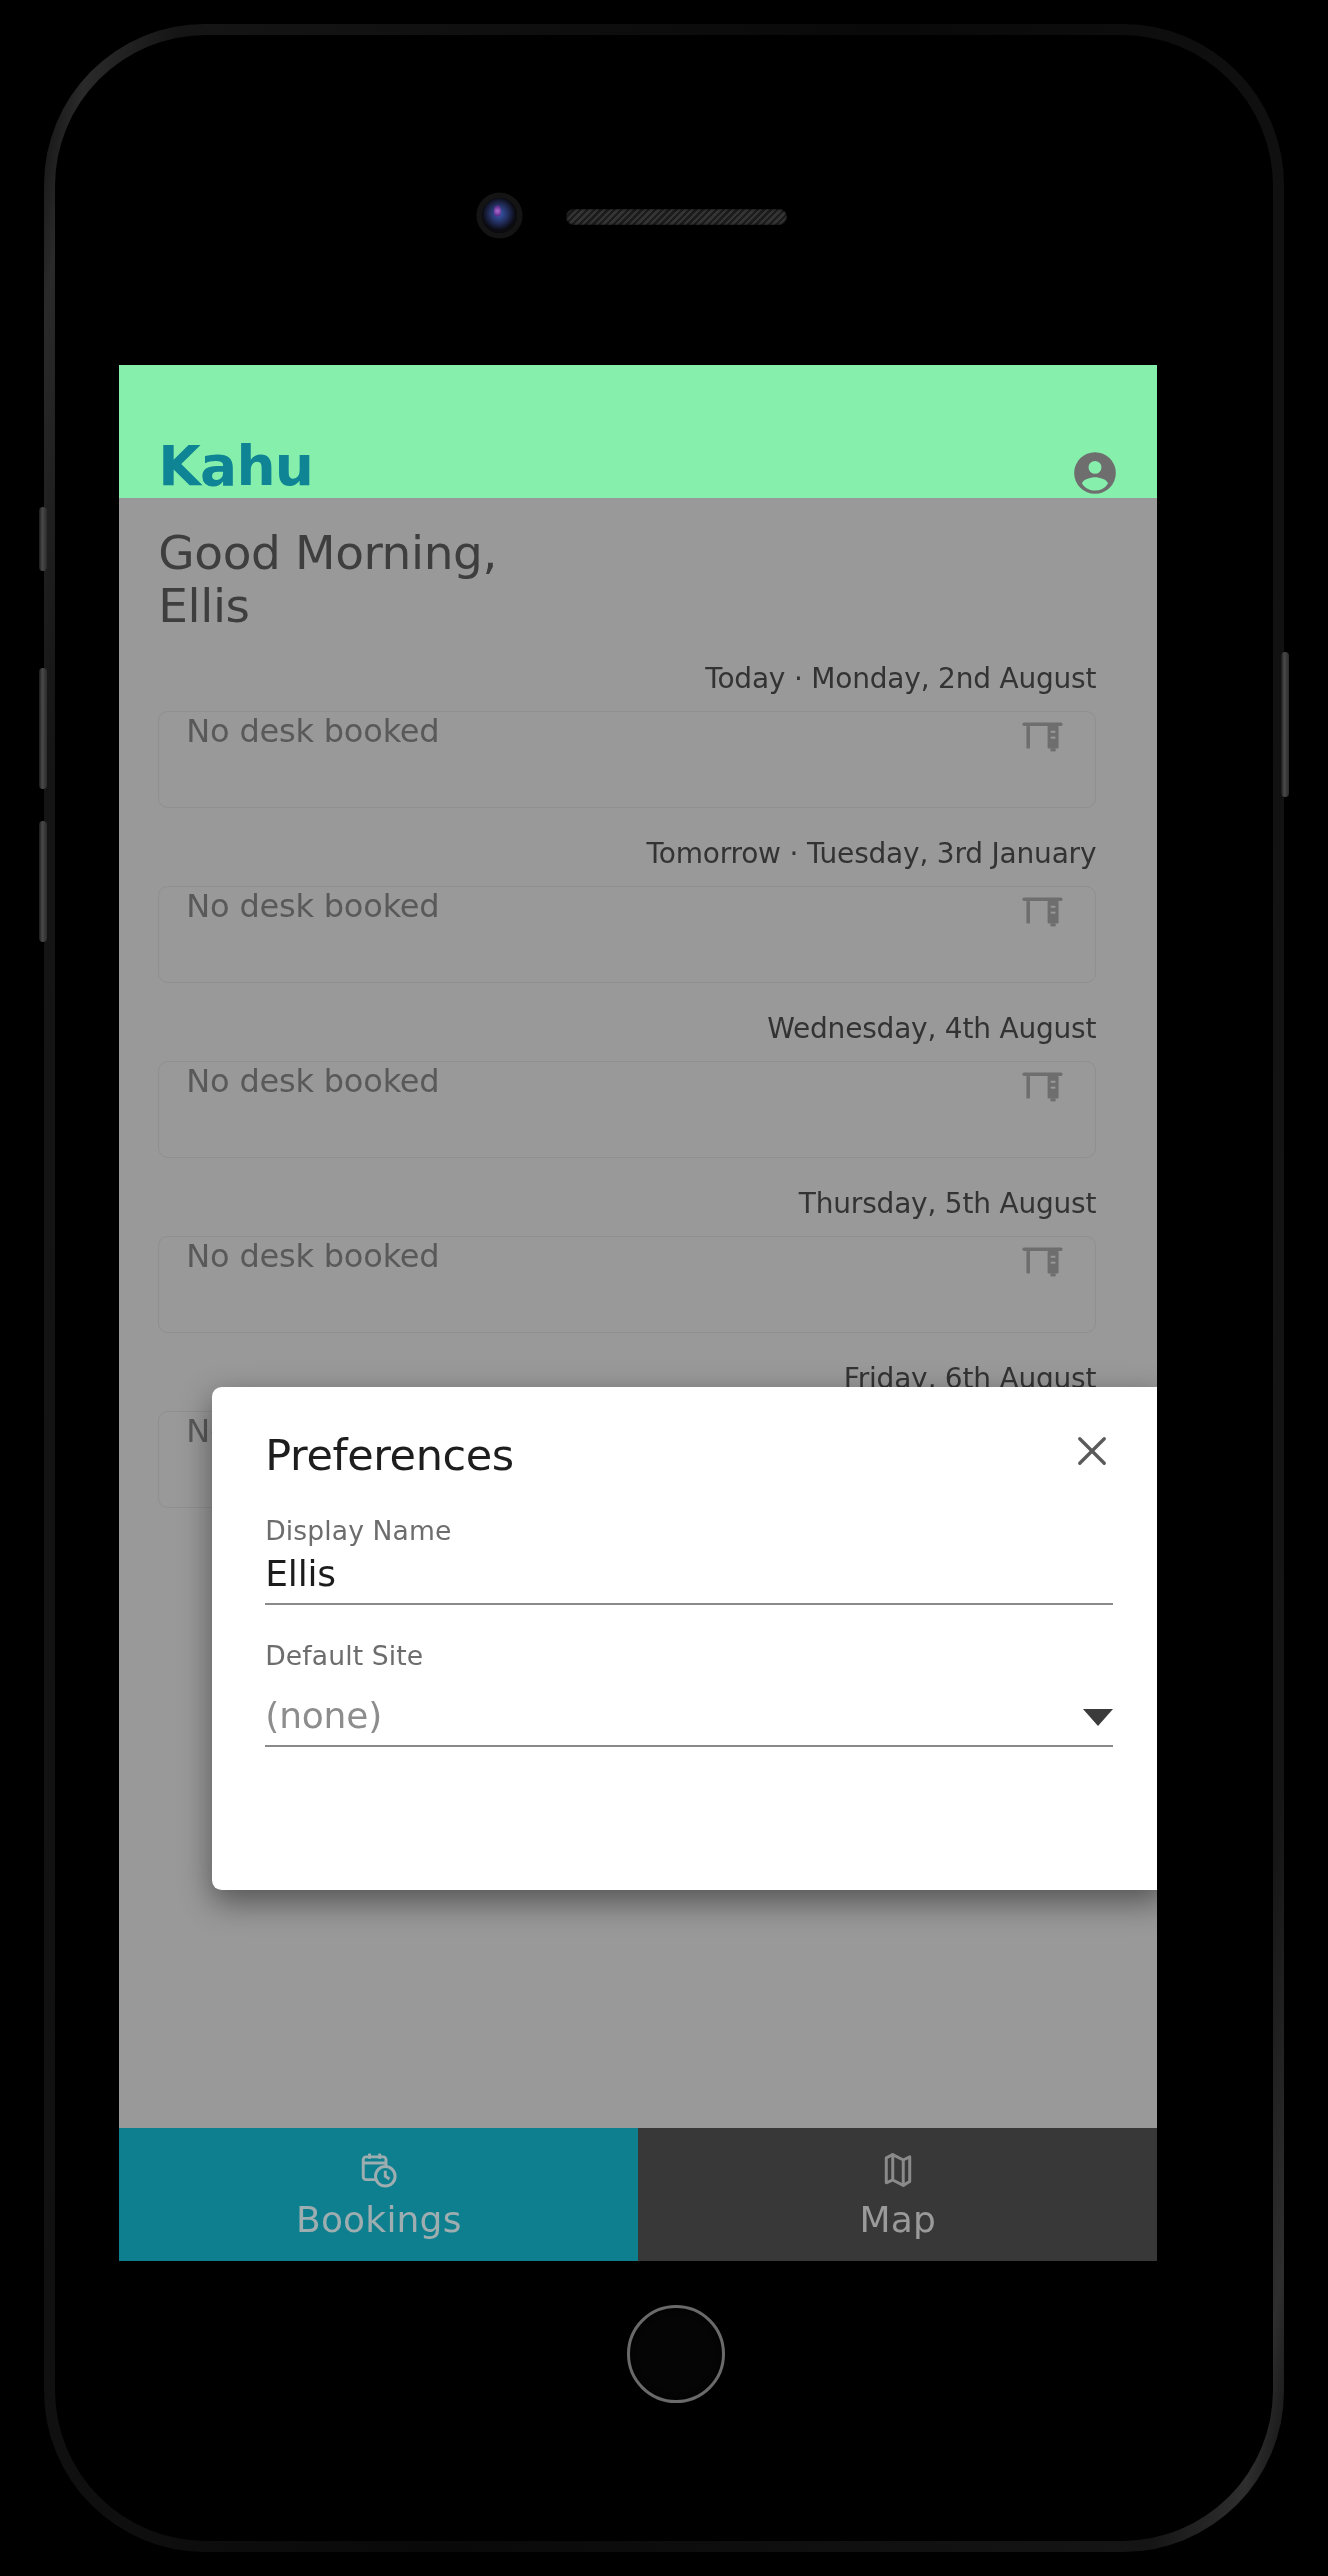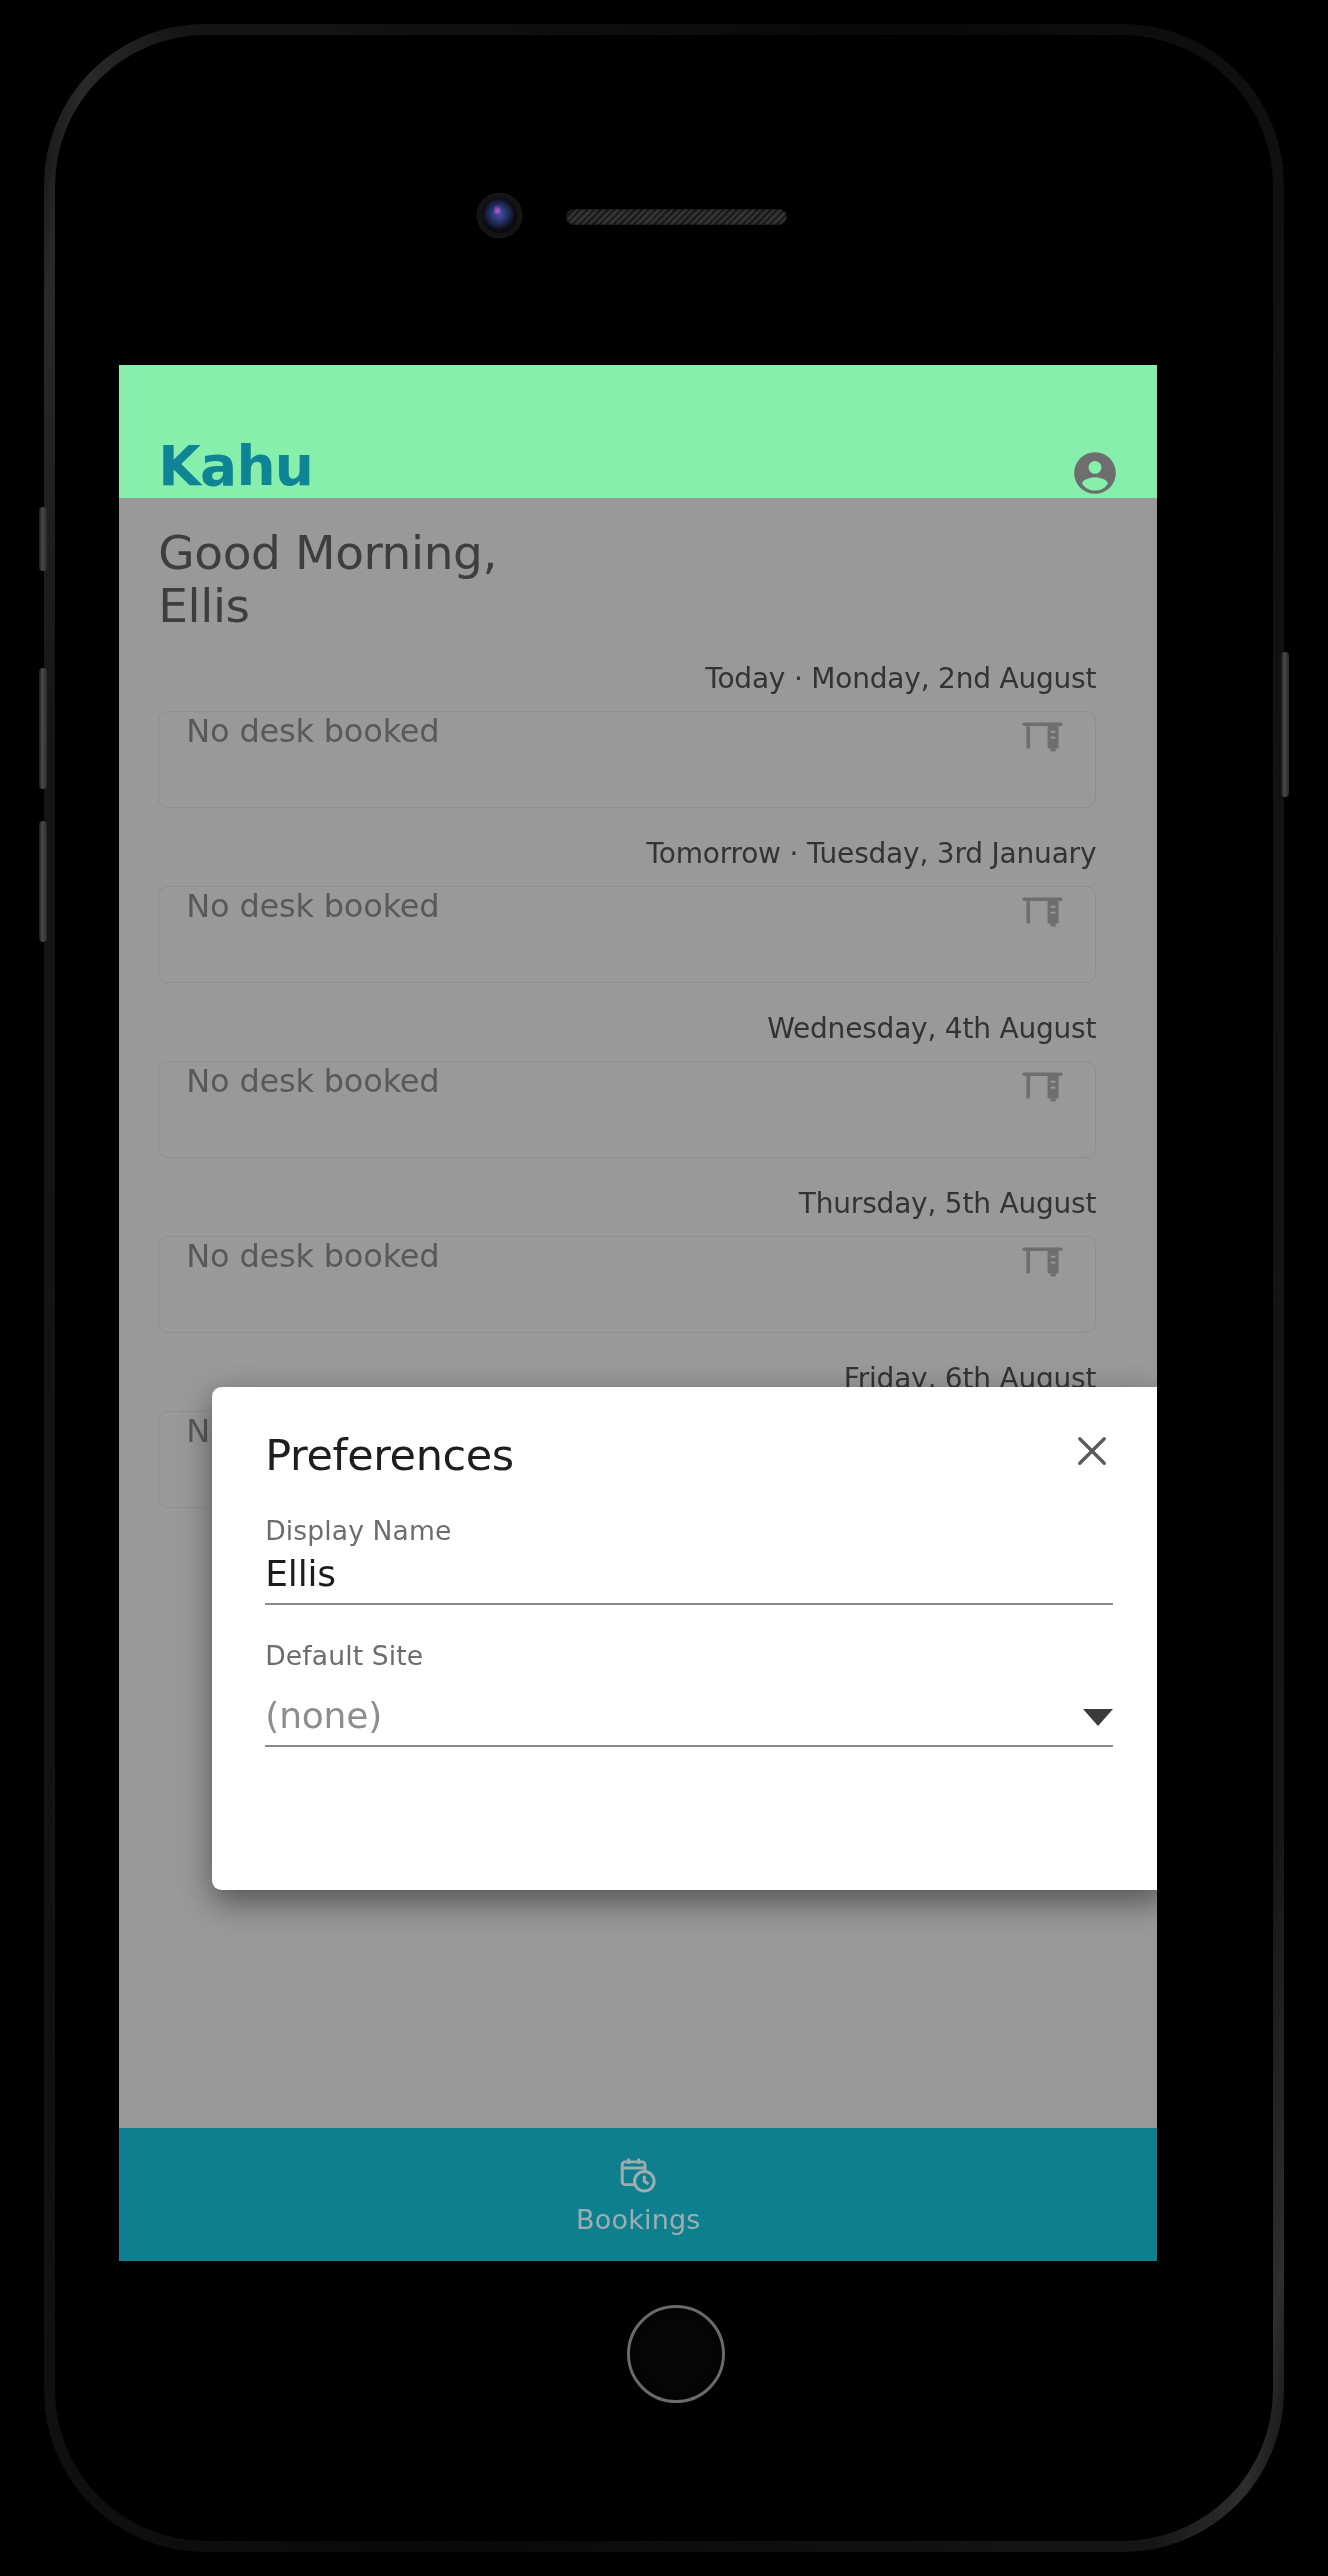--- a/index.html
+++ b/index.html
@@ -160,21 +160,21 @@
     flex: 1;
     display: flex; flex-direction: column;
     align-items: center; justify-content: center;
     gap: 8px;
     cursor: pointer;
   }
   .nav-item.active { background: #0e7f8e; }
   .nav-item.inactive { background: #383838; }
   .nav-item .nav-icon { width: 42px; height: 42px; display:block; }
   .nav-item .nav-label {
-    font-size: 27px;
+    font-size: 36px;
     color: #9a9a9a;
     letter-spacing: 0.2px;
   }
   .nav-item.active .nav-label { color: #9dadb0; }
 
   
   #preferences-dialog {
     position: absolute;
     left: 93px; top: 1022px;
     width: 954px; height: 503px;
@@ -347,20 +347,30 @@
               <rect x="3" y="4.5" width="13" height="13" rx="1.6"></rect>
               <line x1="6.6" y1="2.6" x2="6.6" y2="5.6"></line>
               <line x1="12.4" y1="2.6" x2="12.4" y2="5.6"></line>
               <line x1="3" y1="8" x2="16" y2="8"></line>
               <circle cx="15.6" cy="15.6" r="5.6" fill="#0e7f8e"></circle>
               <polyline points="15.6,12.4 15.6,15.6 18,17.2"></polyline>
             </svg>
           </span>
           <span class="nav-label">Bookings</span>
         </div>
+        <div class="nav-item inactive">
+          <span>
+            <svg class="nav-icon" viewBox="0 0 24 24" fill="none" stroke="#8a8a8a" stroke-width="1.7" stroke-linejoin="round" aria-hidden="true">
+              <path d="M9 3.2 15 6.3v14.5L9 17.7V3.2z"></path>
+              <path d="M9 3.2 5.3 5.1v14.2L9 17.7"></path>
+              <path d="M15 6.3l3.7-1.9v14.2L15 20.8"></path>
+            </svg>
+          </span>
+          <span class="nav-label">Map</span>
+        </div>
       </div>
 
       <div id="preferences-dialog">
         <div id="dialog-header">
           <div id="dialog-title">Preferences</div>
           <button id="dialog-close">
             <span>
               <svg viewBox="0 0 24 24" fill="none" stroke="#5a5a5a" stroke-width="1.9" stroke-linecap="round" aria-hidden="true">
                 <line x1="5" y1="5" x2="19" y2="19"></line>
                 <line x1="19" y1="5" x2="5" y2="19"></line>

